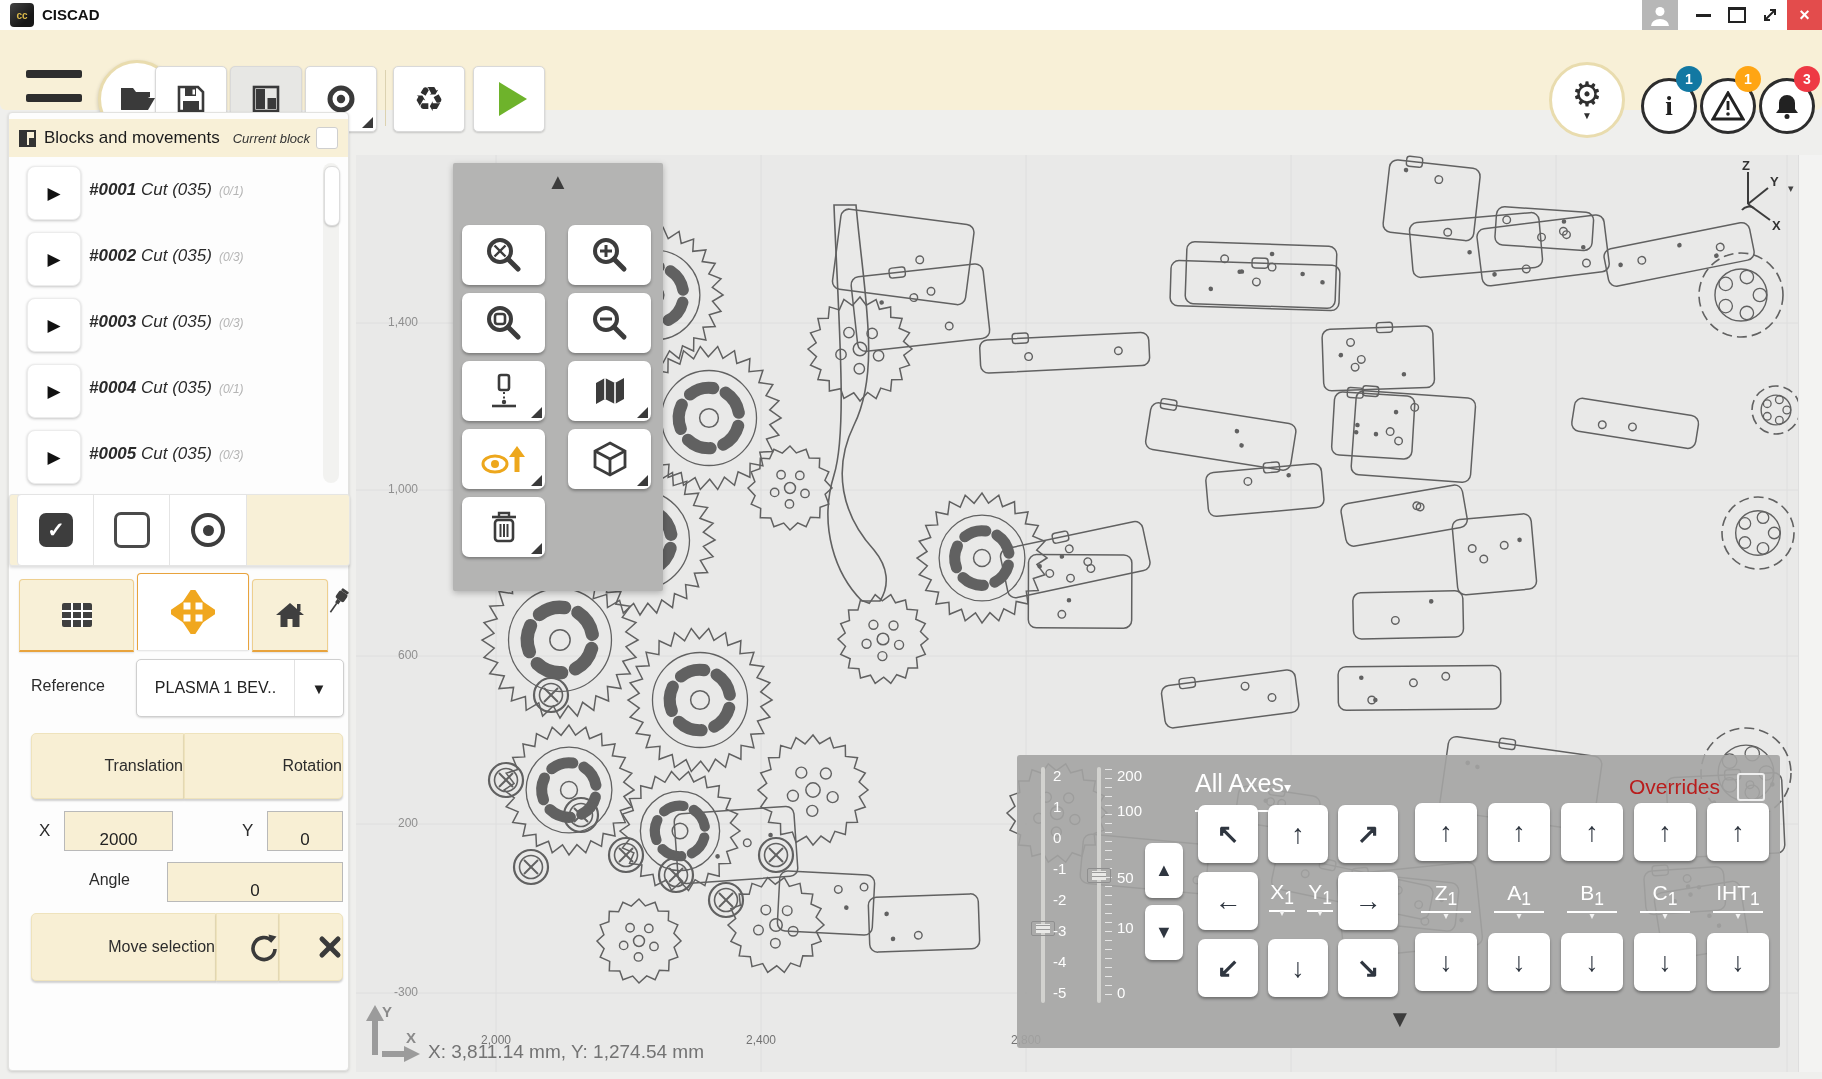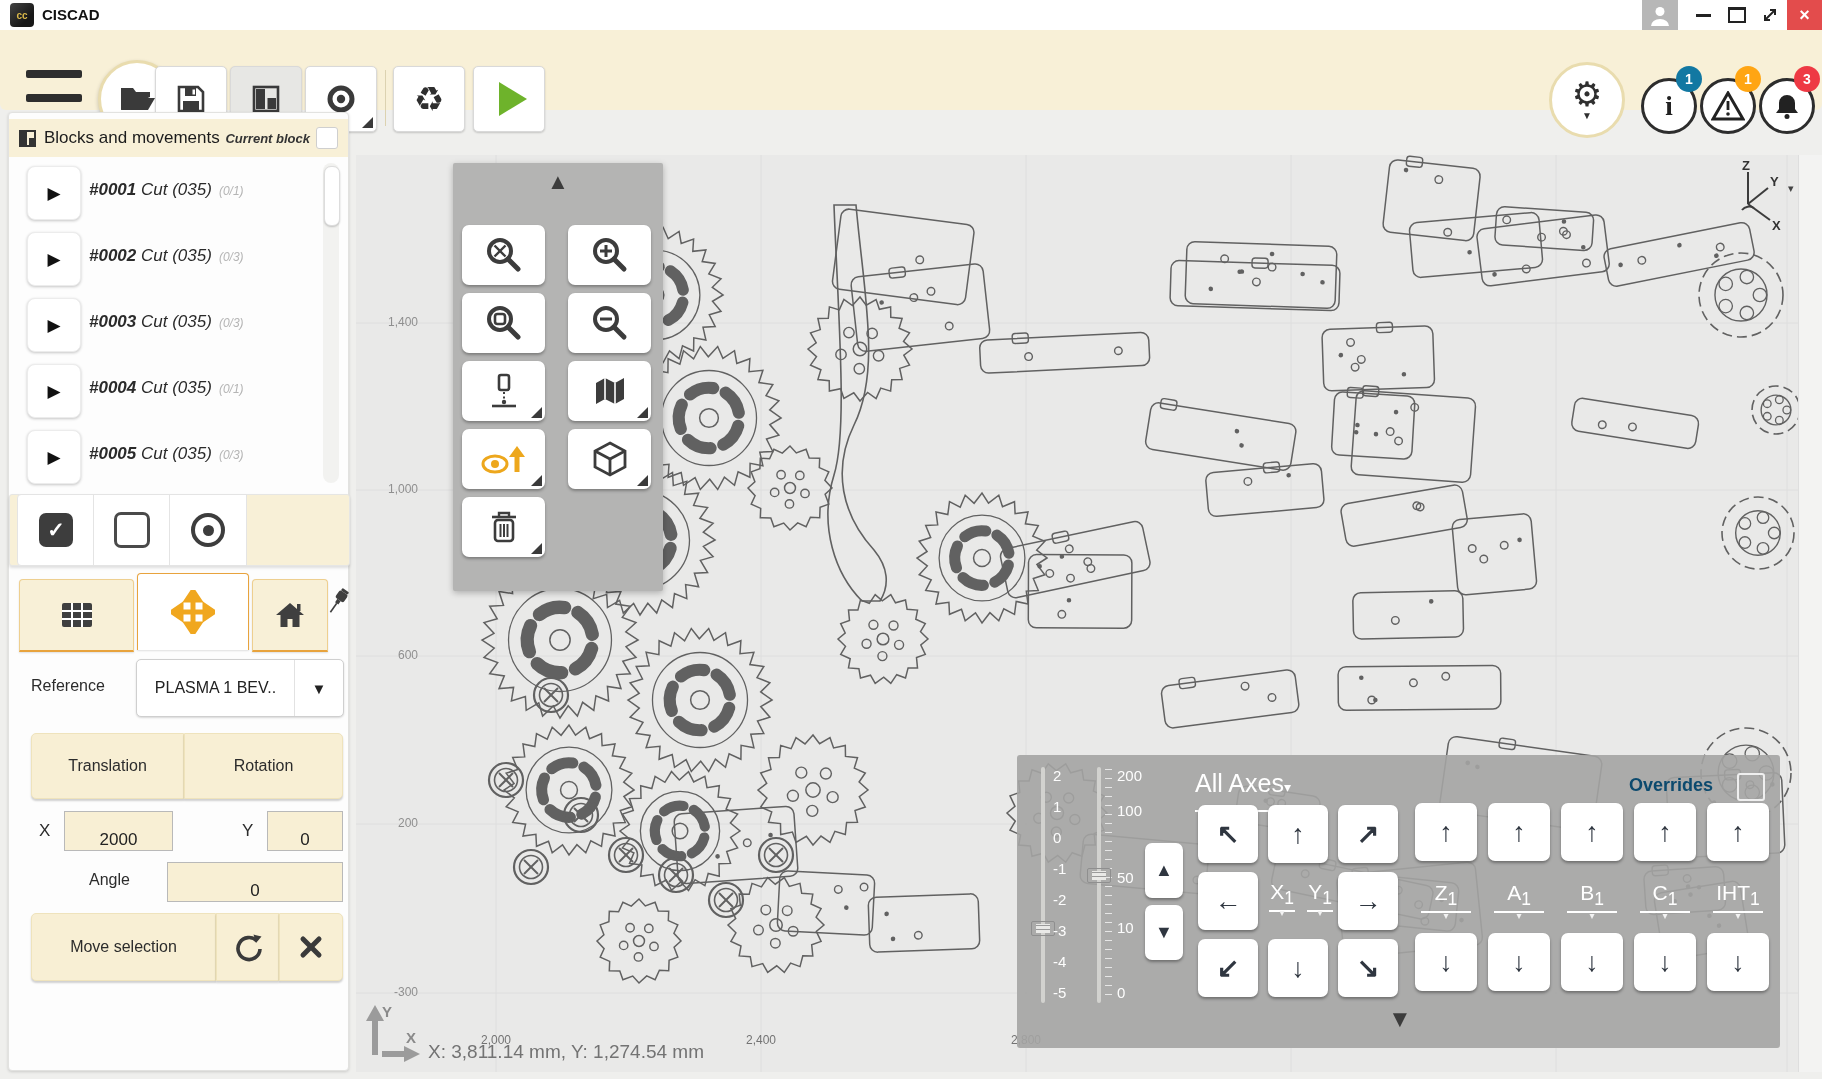--- a/index.html
+++ b/index.html
@@ -22,21 +22,21 @@
   #leftpanel{position:absolute;left:8px;top:112px;width:339px;height:957px;background:#fdfdfd;border:1px solid #e2e2e0;border-radius:4px;box-shadow:0 1px 3px rgba(0,0,0,.15);}
   #lp-header{position:absolute;left:0;top:6px;width:339px;height:38px;background:#f8f0d7;display:flex;align-items:center;}
   .blockrow{position:absolute;left:0;width:339px;height:52px;}
   .expbtn{position:absolute;left:18px;top:0;width:52px;height:52px;background:#fff;border:1px solid #ececec;border-radius:8px;box-shadow:0 1px 3px rgba(0,0,0,.22);display:flex;align-items:center;justify-content:center;font-size:17px;color:#111;}
   .blocktext{position:absolute;left:80px;top:14px;font-size:17px;font-style:italic;color:#2a2a2a;white-space:nowrap;}
   .blockid{font-weight:bold;}
   .blockprog{font-size:12px;color:#b5b5b5;margin-left:7px;}
   .checkcell{position:absolute;top:0;height:70px;background:#fff;border:1px solid #e4e4e4;display:flex;align-items:center;justify-content:center;}
   .tab{position:absolute;height:70px;background:#f8f0d7;border:1px solid #eecf8f;border-bottom:2px solid #e8a33d;border-radius:4px 4px 0 0;display:flex;align-items:center;justify-content:center;box-shadow:0 1px 2px rgba(0,0,0,.12);}
   .tab.active{background:#fff;border:1px solid #e8a33d;border-bottom:none;height:76px;}
-  .cbtn{background:#f8efd4;border:1px solid #efe3bc;box-shadow:0 2px 2px rgba(0,0,0,.18);display:flex;align-items:center;justify-content:center;font-size:16px;color:#2c2c2c;}
+  .cbtn{background:#f8efd4;border:1px solid #efe3bc;box-shadow:0 2px 2px rgba(0,0,0,.18);display:flex;align-items:center;justify-content:flex-end;font-size:16px;color:#2c2c2c;}
   .field{background:#f8efd4;border:1px solid #b9b9b9;display:flex;align-items:flex-end;justify-content:center;font-size:17px;color:#222;}
   .lbl{font-size:16px;color:#2c2c2c;}
   
   #filestrip{position:absolute;left:356px;top:116px;width:1442px;height:36px;background:#f8f0d7;border-radius:0 4px 4px 0;display:flex;align-items:center;}
   #canvas{position:absolute;left:356px;top:155px;width:1442px;height:917px;background:#e9e9e8;overflow:hidden;}
   #rightstrip{position:absolute;left:1798px;top:155px;width:24px;height:917px;background:#f3f3f2;border-left:1px solid #dedede;}
   .ytick{position:absolute;width:50px;text-align:right;font-size:12px;color:#8f8f8f;}
   .xtick{position:absolute;top:878px;width:60px;text-align:center;font-size:12px;color:#737373;}
   #status{position:absolute;left:72px;top:886px;font-size:19px;color:#737373;}
   
@@ -153,21 +153,21 @@
 </div>
 
 <div id="leftpanel">
   <div id="lp-header">
     <svg width="17" height="17" viewBox="0 0 17 17" style="margin-left:10px;">
           <rect x="1" y="1" width="15" height="15" fill="none" stroke="#333" stroke-width="2"></rect>
           <rect x="2" y="2" width="6" height="13" fill="#333"></rect>
           <rect x="10" y="8" width="5" height="7" fill="#333"></rect>
         </svg>
     <span style="margin-left:8px;font-size:17px;color:#1c1c1c;">Blocks and movements</span>
-    <span style="margin-left:auto;font-size:13px;font-weight:bold;font-style:italic;color:#333;">Current block</span>
+    <span style="margin-left:auto;font-size:13px;font-weight:normal;font-style:italic;color:#333;">Current block</span>
     <div style="width:20px;height:20px;background:#fff;border:1px solid #cfcfcf;border-radius:3px;margin:0 10px 0 6px;"></div>
   </div>
 
   <div class="blockrow" style="top:53px;">
     <div class="expbtn">
           <span>▶</span>
         </div>
     <div class="blocktext"><span class="blockid">#0001</span> <span>Cut (035)</span><span class="blockprog">(0/1)</span></div>
   </div>
   <div class="blockrow" style="top:119px;">
@@ -922,21 +922,21 @@
   <div class="jbtn" style="left:181px;top:184px;width:60px;height:58px;">
         <span>↙</span>
       </div>
   <div class="jbtn" style="left:251px;top:184px;width:60px;height:58px;">
         <span>↓</span>
       </div>
   <div class="jbtn" style="left:321px;top:184px;width:60px;height:58px;">
         <span>↘</span>
       </div>
 
-  <span class="abs" style="left:612px;top:20px;color:#0c4a6e;font-size:18px;font-weight:bold;">Overrides</span>
+  <span class="abs" style="left:612px;top:20px;color:#b91c1c;font-size:21px;">Overrides</span>
   <div class="abs" style="left:720px;top:18px;width:24px;height:24px;border:2px solid #efefef;border-radius:3px;"></div>
 
   <div id="axiscols">
         <div class="jbtn" style="left: 398px; top: 48px; width: 62px; height: 58px;">↑</div>
         <div class="axlabel" style="left: 404px; top: 126px; width: 50px; text-align: center;"><span>Z</span><sub>1</sub></div>
         <div class="axcaret" style="left: 404px; top: 155px; width: 50px;">▾</div>
         <div class="jbtn" style="left: 398px; top: 178px; width: 62px; height: 58px;">↓</div>
         <div class="jbtn" style="left: 471px; top: 48px; width: 62px; height: 58px;">↑</div>
         <div class="axlabel" style="left: 477px; top: 126px; width: 50px;"><span>A</span><sub>1</sub></div>
         <div class="axcaret" style="left: 477px; top: 155px; width: 50px;">▾</div>

